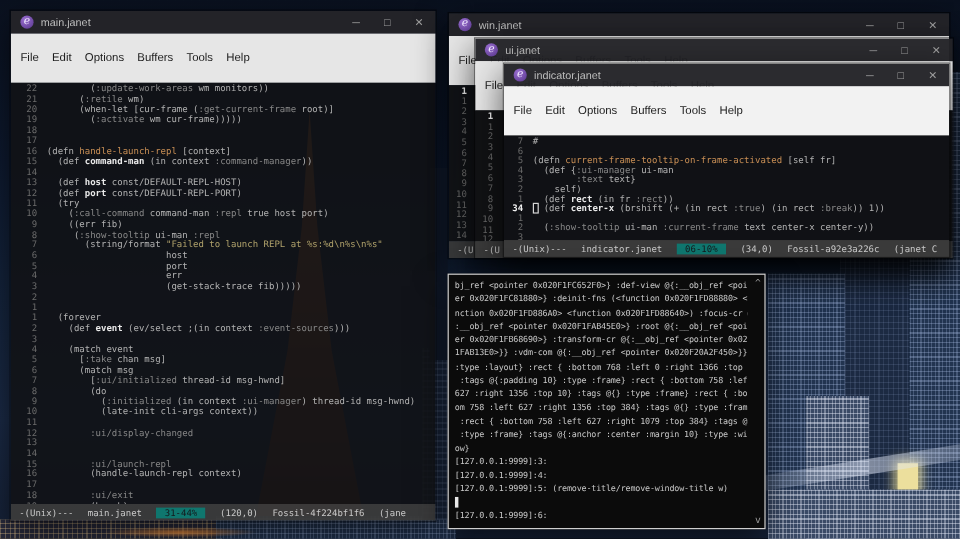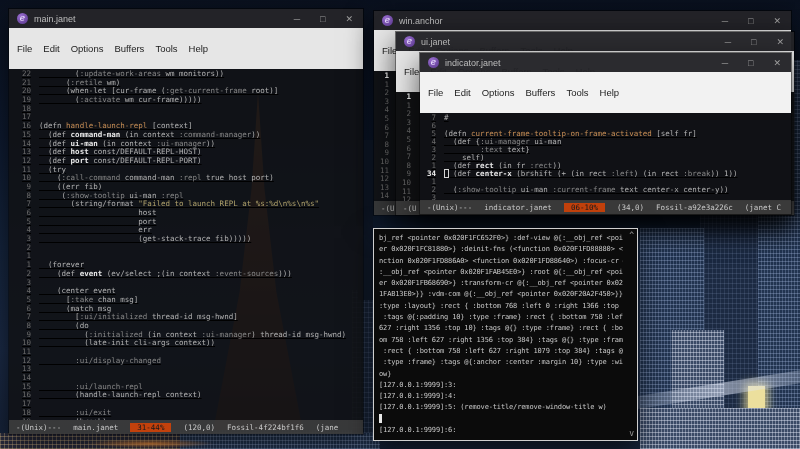--- a/index.html
+++ b/index.html
@@ -51,34 +51,34 @@
            color:#f2ecff;font-family:"DejaVu Serif",serif;font-style:italic;font-size:9px;
            display:flex;align-items:center;justify-content:center;line-height:1;}
   .wtitle{flex:1 1 auto;white-space:nowrap;overflow:hidden;}
   .winbtns{display:flex;gap:20px;color:#9e9e9e;font-size:9px;margin-right:2px;}
   .winbtns span{cursor:default;}
   .menubar{height:17px;flex:0 0 17px;background:#e6e6e6;display:flex;align-items:center;gap:11px;
            padding:12px 8px;color:#1c1c1c;font-size:9.5px;white-space:nowrap;}
   .menubar.bright{background:#f2f2f2;}
   .codearea{flex:1 1 auto;background:rgba(17,18,21,.90);overflow:hidden;
             font-family:"DejaVu Sans Mono",monospace;font-size:7.5px;padding-top:1px;}
-  .crow{display:flex;height:8.7px;line-height:8.7px;white-space:pre;text-decoration:underline;}
+  .crow{display:flex;height:8.7px;line-height:8.7px;white-space:pre;}
   .ln{flex:0 0 22px;text-align:right;padding-right:8px;color:#6a6a6a;}
   .ln.cur{color:#efefef;font-weight:bold;}
   .ct{color:#b2b2b2;white-space:pre;}
   .fn{color:#c98f55;}
   .def{color:#e9e9e9;font-weight:bold;}
   .kw{color:#878787;}
   .str{color:#b0a26b;}
   .cursor{position:relative;}
   .cursor::after{content:"";position:absolute;inset:0;border:1px solid #d6d6d6;}
   .modeline{height:14px;flex:0 0 14px;background:rgba(58,58,58,.96);color:#c9c9c9;
             font-family:"DejaVu Sans Mono",monospace;font-size:7.5px;display:flex;align-items:center;
             gap:12px;padding:0 7px;white-space:nowrap;overflow:hidden;}
-  .pct{background:#c2410c;color:#14181c;padding:0 7px;}
+  .pct{background:#0f766e;color:#14181c;padding:0 7px;}
   
   .w-main{left:8px;top:8px;width:354px;height:425px;z-index:10;}
   .w-win{left:373px;top:10px;width:417px;height:204px;z-index:20;}
   .w-ui{left:395px;top:31px;width:398px;height:183px;z-index:21;}
   .w-ind{left:419px;top:52px;width:371px;height:161px;z-index:22;}
   .w-ind .codearea .crow{height:8px;line-height:8px;}
   .w-ind .ln{flex:0 0 16px;}
   .numstrip{flex:1 1 auto;background:rgba(17,18,21,.92);overflow:hidden;
             font-family:"DejaVu Sans Mono",monospace;font-size:7.5px;padding-top:1px;}
   .numstrip .ln{display:block;width:15px;text-align:right;height:8.6px;line-height:8.6px;flex:none;padding-right:0;}
@@ -132,38 +132,38 @@
       </div>
     <div class="codearea">
         <div class="crow"><span class="ln">22</span><span class="ct">        (<span class="kw">:update-work-areas</span> wm monitors))</span></div>
         <div class="crow"><span class="ln">21</span><span class="ct">      (<span class="kw">:retile</span> wm)</span></div>
         <div class="crow"><span class="ln">20</span><span class="ct">      (when-let [cur-frame (<span class="kw">:get-current-frame</span> root)]</span></div>
         <div class="crow"><span class="ln">19</span><span class="ct">        (<span class="kw">:activate</span> wm cur-frame)))))</span></div>
         <div class="crow"><span class="ln">18</span><span class="ct"></span></div>
         <div class="crow"><span class="ln">17</span><span class="ct"></span></div>
         <div class="crow"><span class="ln">16</span><span class="ct">(defn <span class="fn">handle-launch-repl</span> [context]</span></div>
         <div class="crow"><span class="ln">15</span><span class="ct">  (def <span class="def">command-man</span> (in context <span class="kw">:command-manager</span>))</span></div>
-        <div class="crow"><span class="ln">14</span><span class="ct">  (def <span class="def">ui-man</span> (in context <span class="kw">:ui-manager</span>))</span></div>
+        <div class="crow"><span class="ln">14</span></div>
         <div class="crow"><span class="ln">13</span><span class="ct">  (def <span class="def">host</span> const/DEFAULT-REPL-HOST)</span></div>
         <div class="crow"><span class="ln">12</span><span class="ct">  (def <span class="def">port</span> const/DEFAULT-REPL-PORT)</span></div>
         <div class="crow"><span class="ln">11</span><span class="ct">  (try</span></div>
         <div class="crow"><span class="ln">10</span><span class="ct">    (<span class="kw">:call-command</span> command-man <span class="kw">:repl</span> true host port)</span></div>
         <div class="crow"><span class="ln">9</span><span class="ct">    ((err fib)</span></div>
         <div class="crow"><span class="ln">8</span><span class="ct">     (<span class="kw">:show-tooltip</span> ui-man <span class="kw">:repl</span></span></div>
         <div class="crow"><span class="ln">7</span><span class="ct">       (string/format <span class="str">"Failed to launch REPL at %s:%d\n%s\n%s"</span></span></div>
         <div class="crow"><span class="ln">6</span><span class="ct">                      host</span></div>
         <div class="crow"><span class="ln">5</span><span class="ct">                      port</span></div>
         <div class="crow"><span class="ln">4</span><span class="ct">                      err</span></div>
         <div class="crow"><span class="ln">3</span><span class="ct">                      (get-stack-trace fib)))))</span></div>
         <div class="crow"><span class="ln">2</span><span class="ct"></span></div>
         <div class="crow"><span class="ln">1</span><span class="ct"></span></div>
         <div class="crow"><span class="ln">1</span><span class="ct">  (forever</span></div>
         <div class="crow"><span class="ln">2</span><span class="ct">    (def <span class="def">event</span> (ev/select ;(in context <span class="kw">:event-sources</span>)))</span></div>
         <div class="crow"><span class="ln">3</span><span class="ct"></span></div>
-        <div class="crow"><span class="ln">4</span><span class="ct">    (center event</span></div>
+        <div class="crow"><span class="ln">4</span><span class="ct">    (match event</span></div>
         <div class="crow"><span class="ln">5</span><span class="ct">      [<span class="kw">:take</span> chan msg]</span></div>
         <div class="crow"><span class="ln">6</span><span class="ct">      (match msg</span></div>
         <div class="crow"><span class="ln">7</span><span class="ct">        [<span class="kw">:ui/initialized</span> thread-id msg-hwnd]</span></div>
         <div class="crow"><span class="ln">8</span><span class="ct">        (do</span></div>
         <div class="crow"><span class="ln">9</span><span class="ct">          (<span class="kw">:initialized</span> (in context <span class="kw">:ui-manager</span>) thread-id msg-hwnd)</span></div>
         <div class="crow"><span class="ln">10</span><span class="ct">          (late-init cli-args context))</span></div>
         <div class="crow"><span class="ln">11</span><span class="ct"></span></div>
         <div class="crow"><span class="ln">12</span><span class="ct">        <span class="kw">:ui/display-changed</span></span></div>
         <div class="crow"><span class="ln">13</span></div>
         <div class="crow"><span class="ln">14</span><span class="ct"></span></div>
@@ -180,21 +180,21 @@
       <span class="pct">31-44%</span>
       <span>(120,0)</span>
       <span>Fossil-4f224bf1f6</span>
       <span>(jane</span>
     </div>
   </div>
 
   <div class="window w-win">
     <div class="titlebar">
       <span class="appicon">e</span>
-      <span class="wtitle">win.anchor</span>
+      <span class="wtitle">win.janet</span>
       <span class="winbtns">
         <span>─</span>
         <span>□</span>
         <span>✕</span>
       </span>
     </div>
     <div class="menubar">
         <span>File</span>
         <span>Edit</span>
         <span>Options</span>
@@ -287,21 +287,21 @@
         <span>Help</span>
       </div>
     <div class="codearea">
         <div class="crow"><span class="ln">7</span><span class="ct">#</span></div>
         <div class="crow"><span class="ln">6</span><span class="ct"></span></div>
         <div class="crow"><span class="ln">5</span><span class="ct">(defn <span class="fn">current-frame-tooltip-on-frame-activated</span> [self fr]</span></div>
         <div class="crow"><span class="ln">4</span><span class="ct">  (def {<span class="kw">:ui-manager</span> ui-man</span></div>
         <div class="crow"><span class="ln">3</span><span class="ct">        <span class="kw">:text</span> text}</span></div>
         <div class="crow"><span class="ln">2</span><span class="ct">    self)</span></div>
         <div class="crow"><span class="ln">1</span><span class="ct">  (def <span class="def">rect</span> (in fr <span class="kw">:rect</span>))</span></div>
-        <div class="crow"><span class="ln cur">34</span><span class="ct"><span class="cursor"> </span> (def <span class="def">center-x</span> (brshift (+ (in rect <span class="kw">:left</span>) (in rect <span class="kw">:break</span>)) 1))</span></div>
+        <div class="crow"><span class="ln cur">34</span><span class="ct"><span class="cursor"> </span> (def <span class="def">center-x</span> (brshift (+ (in rect <span class="kw">:true</span>) (in rect <span class="kw">:break</span>)) 1))</span></div>
         <div class="crow"><span class="ln">1</span></div>
         <div class="crow"><span class="ln">2</span><span class="ct">  (<span class="kw">:show-tooltip</span> ui-man <span class="kw">:current-frame</span> text center-x center-y))</span></div>
         <div class="crow"><span class="ln">3</span><span class="ct"></span></div>
         <div class="crow"><span class="ln">4</span><span class="ct"></span></div>
         <div class="crow"><span class="ln">5</span></div>
         <div class="crow"><span class="ln">6</span><span class="ct">  (<span class="kw">:disable</span> self)</span></div>
       </div>
     <div class="modeline">
       <span>-(Unix)---</span>
       <span>indicator.janet</span>

